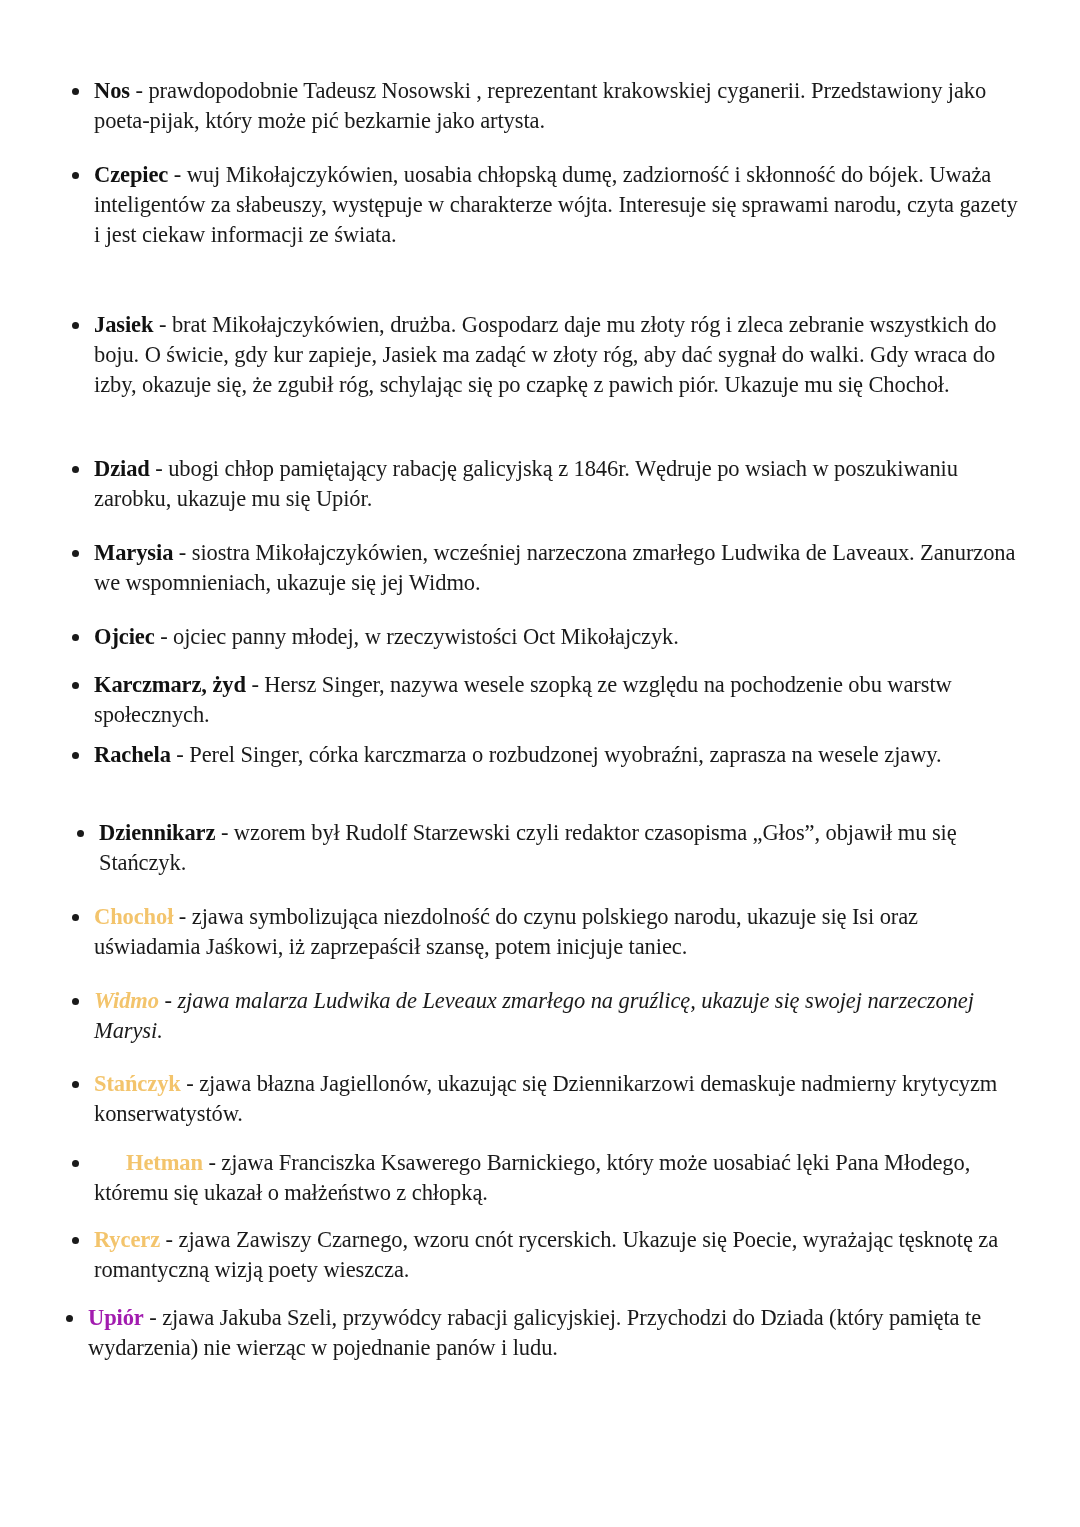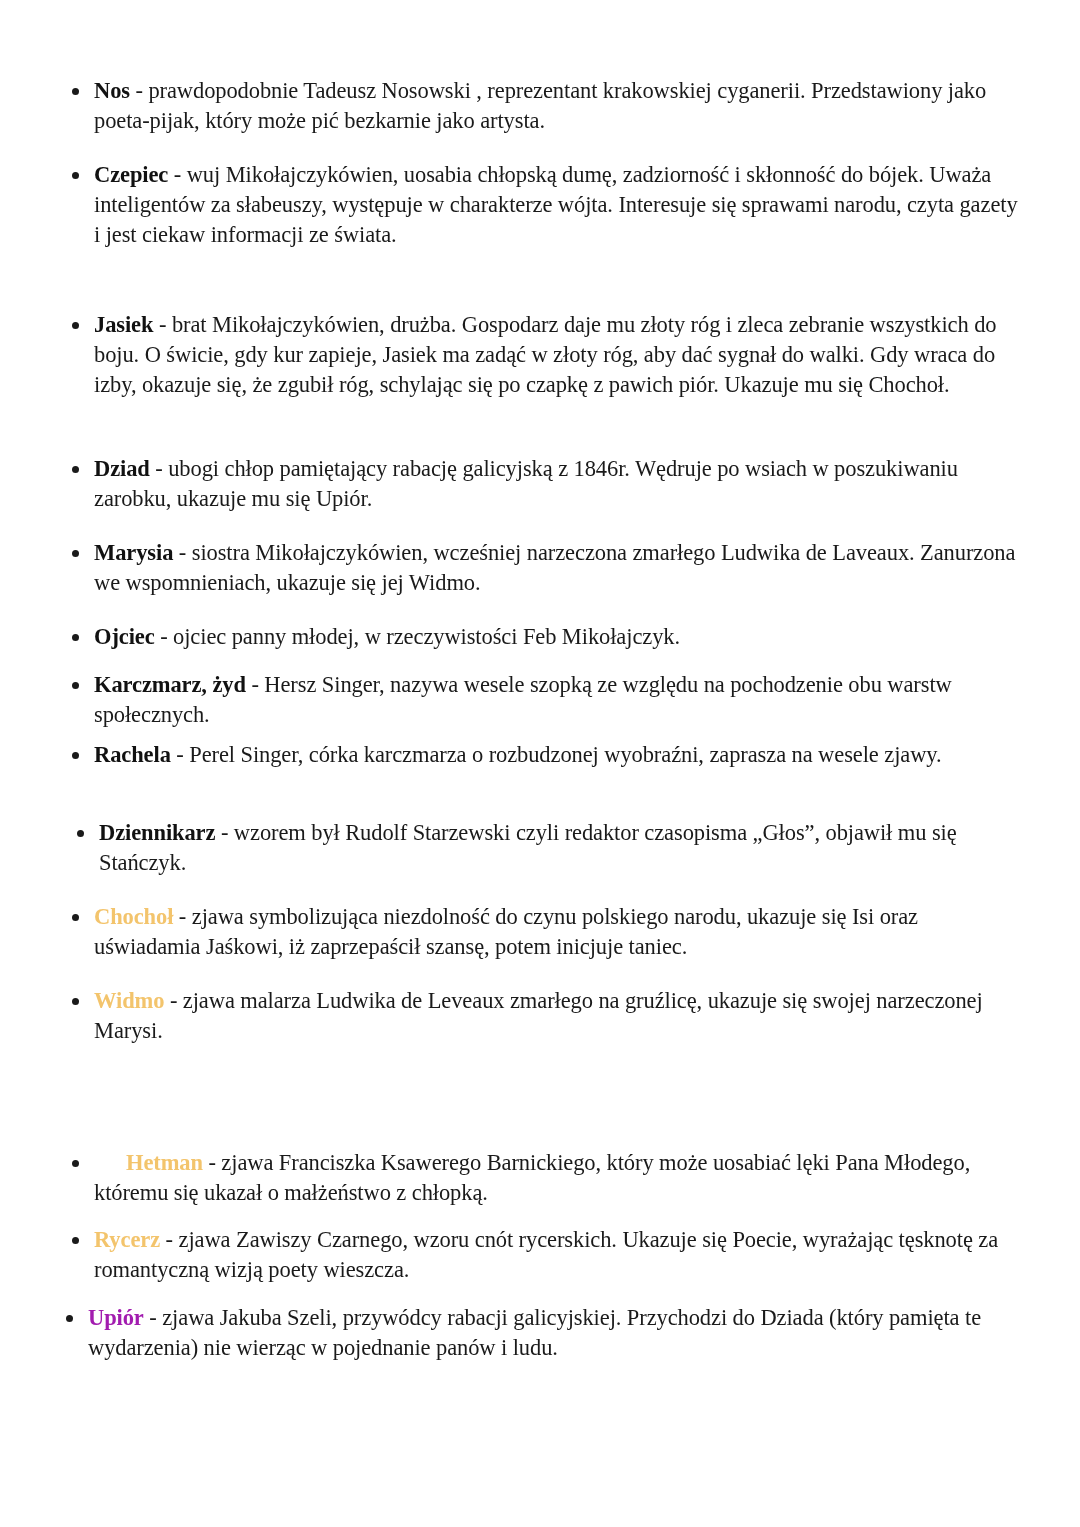--- a/index.html
+++ b/index.html
@@ -75,21 +75,21 @@
     <span class="term">Dziad</span><span class="sep"> - </span><span>ubogi chłop pamiętający rabację galicyjską z 1846r. Wędruje po wsiach w poszukiwaniu zarobku, ukazuje mu się Upiór.</span>
   </div>
 
   <div class="item" style="top:522px;">
     <span class="bullet"></span>
     <span class="term">Marysia</span><span class="sep"> - </span><span>siostra Mikołajczykówien, wcześniej narzeczona zmarłego Ludwika de Laveaux. Zanurzona we wspomnieniach, ukazuje się jej Widmo.</span>
   </div>
 
   <div class="item" style="top:606px;">
     <span class="bullet"></span>
-    <span class="term">Ojciec</span><span class="sep"> - </span><span>ojciec panny młodej, w rzeczywistości Feb Mikołajczyk.</span>
+    <span class="term">Ojciec</span><span class="sep"> - </span><span>ojciec panny młodej, w rzeczywistości Oct Mikołajczyk.</span>
   </div>
 
   <div class="item" style="top:654px;">
     <span class="bullet"></span>
     <span class="term">Karczmarz, żyd</span><span class="sep"> - </span><span>Hersz Singer, nazywa wesele szopką ze względu na pochodzenie obu warstw społecznych.</span>
   </div>
 
   <div class="item" style="top:724px;">
     <span class="bullet"></span>
     <span class="term">Rachela</span><span class="sep"> - </span><span>Perel Singer, córka karczmarza o rozbudzonej wyobraźni, zaprasza na wesele zjawy.</span>
@@ -98,25 +98,29 @@
   <div class="item" style="top:802px; left:99px;">
     <span class="bullet"></span>
     <span class="term">Dziennikarz</span><span class="sep"> - </span><span>wzorem był Rudolf Starzewski czyli redaktor czasopisma „Głos”, objawił mu się Stańczyk.</span>
   </div>
 
   <div class="item" style="top:886px;">
     <span class="bullet"></span>
     <span class="term ghost" style="color: rgb(243, 196, 108);">Chochoł</span><span class="sep"> - </span><span>zjawa symbolizująca niezdolność do czynu polskiego narodu, ukazuje się Isi oraz uświadamia Jaśkowi, iż zaprzepaścił szansę, potem inicjuje taniec.</span>
   </div>
 
-  <div class="item" style="top:970px;">
+  <div class="item" style="top:970px;font-style:italic;">
     <span class="bullet"></span>
     <span class="term ghost" style="color: rgb(243, 196, 108);">Widmo</span><span class="sep"> - </span><span>zjawa malarza Ludwika de Leveaux zmarłego na gruźlicę, ukazuje się swojej narzeczonej Marysi.</span>
   </div>
 
+  <div class="item" style="top:1053px;">
+    <span class="bullet"></span>
+    <span class="term ghost" style="color: rgb(243, 196, 108);">Stańczyk</span><span class="sep"> - </span><span>zjawa błazna Jagiellonów, ukazując się Dziennikarzowi demaskuje nadmierny krytycyzm konserwatystów.</span>
+  </div>
 
   <div class="item" style="top:1132px;">
     <span class="bullet"></span>
     <span class="term ghost" style="color: rgb(243, 196, 108); margin-left: 32px;">Hetman</span><span class="sep"> - </span><span>zjawa Franciszka Ksawerego Barnickiego, który może uosabiać lęki Pana Młodego, któremu się ukazał o małżeństwo z chłopką.</span>
   </div>
 
   <div class="item" style="top:1209px;">
     <span class="bullet"></span>
     <span class="term ghost" style="color: rgb(243, 196, 108); margin-top: 20px;">Rycerz</span><span class="sep"> - </span><span>zjawa Zawiszy Czarnego, wzoru cnót rycerskich. Ukazuje się Poecie, wyrażając tęsknotę za romantyczną wizją poety wieszcza.</span>
   </div>

